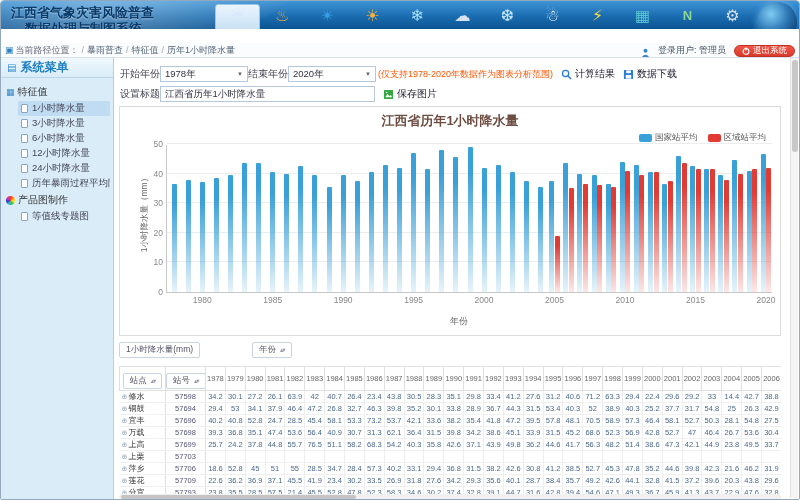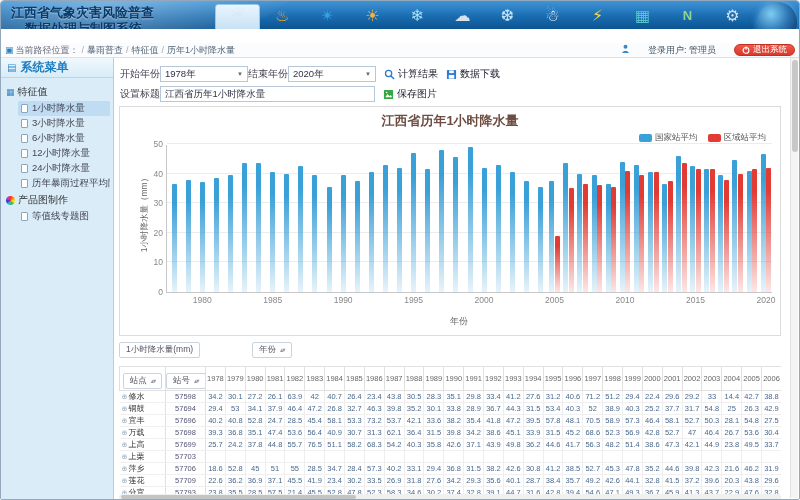--- a/index.html
+++ b/index.html
@@ -21,21 +21,21 @@
   .nav-item.active{background:linear-gradient(#eaf5fe,#b9d8ef);border:1px solid #9cc7e8;border-radius:3px;}
   .nav-item.active .nav-label{color:#b8860b;}
   .globe{position:absolute;right:2px;top:1px;width:40px;height:40px;border-radius:50%;
     background:radial-gradient(circle at 35% 30%,#7ecdf4 0%,#2e77b5 45%,#0a3a6b 85%);box-shadow:0 0 6px rgba(120,200,255,.6);}
   
   .crumbbar{position:absolute;left:0;top:42px;width:100%;height:15px;background:#fafcfe;border-bottom:1px solid #d8e2ec;
     font-size:9px;color:#667;display:flex;align-items:center;padding:0 4px;}
   .crumb-ico{color:#2a7fc0;font-size:9px;margin-right:2px;}
   .crumb-sep{color:#aab;margin:0 3px;}
   .crumb-item{color:#567;cursor:pointer;}
-  .userbar{margin-left:auto;display:flex;align-items:flex-start;gap:18px;}
+  .userbar{margin-left:auto;display:flex;align-items:flex-end;gap:8px;}
   .login-txt{color:#456;}
   .logout-btn{display:inline-flex;align-items:center;gap:3px;height:12px;padding:0 7px;border-radius:7px;cursor:pointer;
     background:linear-gradient(#f1574a,#d93a2b);color:#fff;font-size:8.5px;border:1px solid #c03122;}
   
   .sidebar{position:absolute;left:0;top:57px;width:113px;height:441px;background:#d9ecf8;border-right:1px solid #b5cfe0;}
   .side-title{height:20px;display:flex;align-items:center;gap:4px;padding:0 6px;font-size:12px;font-weight:bold;color:#1d7ec2;
     background:linear-gradient(#f0f8fd,#d8ecf8);border-bottom:1px solid #bcd6e8;}
   .side-title .glyph{font-size:10px;}
   .tree{padding:5px 3px;}
   .tree-group{display:flex;align-items:center;gap:3px;font-size:10px;color:#333;padding:2px 2px;cursor:pointer;white-space:nowrap;}
@@ -226,20 +226,21 @@
       <span class="lbl">开始年份</span>
       <span class="sel">
         <i style="font-style:normal">1978年</i>
         <b>▼</b>
       </span>
       <span class="lbl">结束年份</span>
       <span class="sel">
         <i style="font-style:normal">2020年</i>
         <b>▼</b>
       </span>
+      <span class="note">(仅支持1978-2020年数据作为图表分析范围)</span>
       <span class="toolbtn">
         <svg width="11" height="11" viewBox="0 0 12 12">
             <circle cx="5" cy="5" r="3.4" fill="none" stroke="#2b7bd4" stroke-width="1.4"></circle>
             <line x1="7.6" y1="7.6" x2="11" y2="11" stroke="#2b7bd4" stroke-width="1.6"></line>
           </svg>
         <span>计算结果</span>
       </span>
       <span class="toolbtn">
         <svg width="11" height="11" viewBox="0 0 12 12">
             <rect x="1" y="1" width="10" height="10" rx="1" fill="#2b7bd4"></rect>
@@ -461,21 +462,21 @@
               <td>30.5</td>
               <td>28.3</td>
               <td>35.1</td>
               <td>29.8</td>
               <td>33.4</td>
               <td>41.2</td>
               <td>27.6</td>
               <td>31.2</td>
               <td>40.6</td>
               <td>71.2</td>
-              <td>51.2</td>
+              <td>63.3</td>
               <td>29.4</td>
               <td>22.4</td>
               <td>29.6</td>
               <td>29.2</td>
               <td>33</td>
               <td>14.4</td>
               <td>42.7</td>
               <td>38.8</td>
             </tr>
             <tr>

